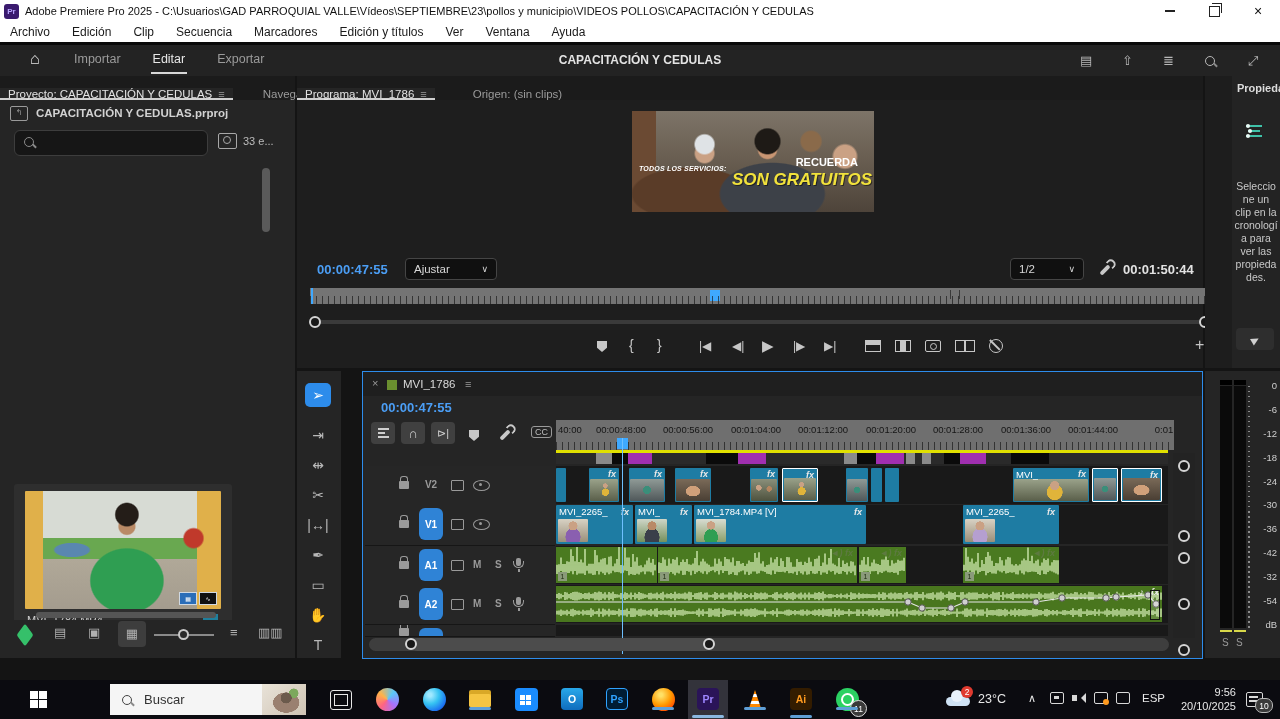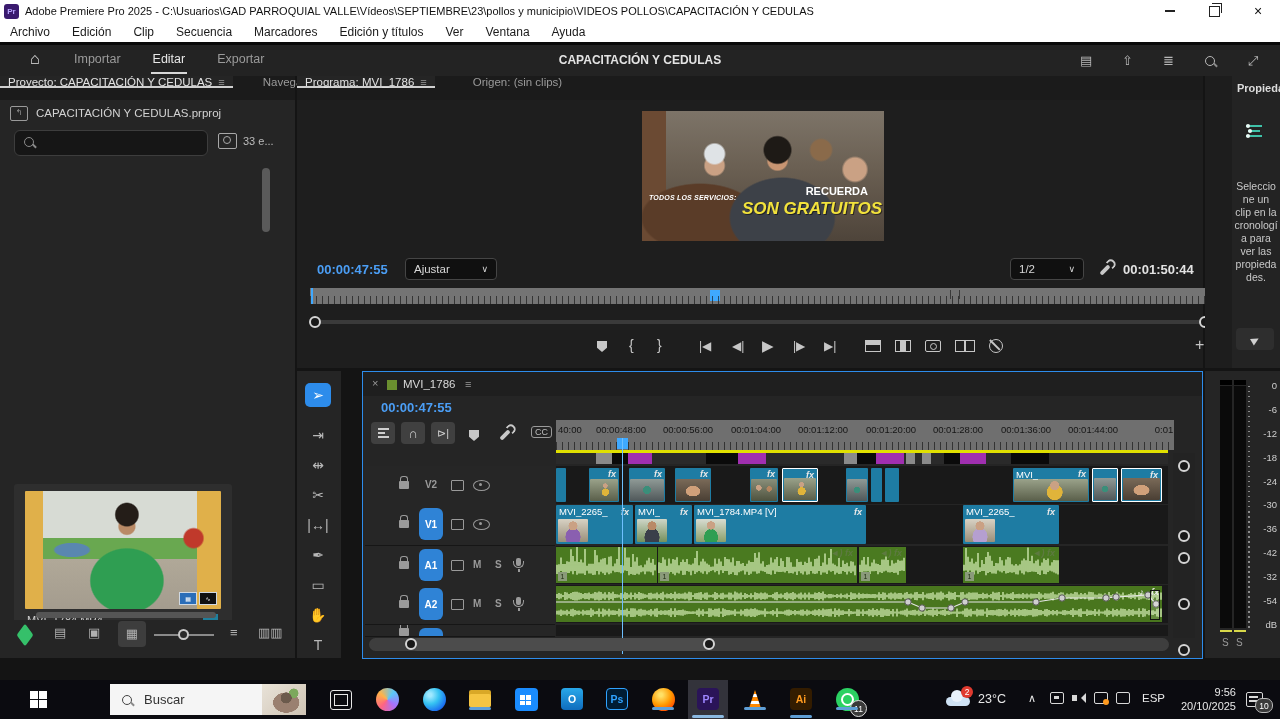--- a/index.html
+++ b/index.html
@@ -16,21 +16,21 @@
   .menubar{position:absolute;left:0;top:22px;width:1280px;height:20px;background:#ffffff;display:flex;align-items:center;padding-left:10px;box-sizing:border-box}
   .menu-item{font-size:12px;color:#1a1a1a;margin-right:22px;white-space:nowrap}
   .blackline{position:absolute;left:0;top:42px;width:1280px;height:3px;background:#0a0a0a}
   
   .appheader{position:absolute;left:0;top:45px;width:1280px;height:31px;background:#232323}
   .ws-tab{font-size:12.5px;color:#9b9b9b;margin-right:28px;padding:6px 2px;display:inline-block}
   .ws-tab.active{color:#e8e8e8;border-bottom:2px solid #d8d8d8}
   .hicon{color:#b8b8b8;font-size:13px}
   
   .panel{position:absolute;background:#252525}
-  .tabbar{position:absolute;left:0;top:0;right:0;height:24px;background:#1b1b1b;display:flex;align-items:flex-start}
+  .tabbar{position:absolute;left:0;top:0;right:0;height:24px;background:#1b1b1b;display:flex;align-items:flex-end}
   .ptab{font-size:11.5px;color:#9a9a9a;display:flex;align-items:center;padding:0 8px;white-space:nowrap}
   .ptab.active{background:#252525;color:#e2e2e2;box-shadow:inset 0 -2px 0 #cfcfcf}
   .hamb{color:#9a9a9a;font-size:11px;margin-left:6px}
   
   .search-box{position:absolute;background:#161616;border:1px solid #3d3d3d;border-radius:6px}
   .mag{position:relative;width:8px;height:8px;border:1.5px solid #8a8a8a;border-radius:50%}
   .mag:after{content:"";position:absolute;left:7px;top:7px;width:5px;height:1.5px;background:#8a8a8a;transform:rotate(45deg)}
   .clip-card{position:absolute;left:14px;width:218px;height:158px;background:#2e2e2e;border-radius:3px}
   .pthumb{position:absolute;left:11px;top:7px;width:196px;height:118px;border-radius:1px}
   .pt0{background:
@@ -183,21 +183,21 @@
       <div class="ptab active">
           <span>Proyecto: CAPACITACIÓN Y CEDULAS</span>
           <span class="hamb">≡</span>
         </div>
       <div class="ptab" style="margin-left:22px">
           <span>Navegador</span>
         </div>
       <div class="ptab" style="margin-left:auto">»</div>
     </div>
     <div class="abs" style="left:10px;top:30px;width:16px;height:13px;border:1.5px solid #9a9a9a;border-radius:2px;color:#9a9a9a;font-size:8px;text-align:center;line-height:12px">↰</div>
-    <div class="abs" style="left:36px;top:31px;font-size:11.5px;font-weight:normal;color:#d2d2d2">CAPACITACIÓN Y CEDULAS.prproj</div>
+    <div class="abs" style="left:36px;top:31px;font-size:11.5px;font-weight:bold;color:#d2d2d2">CAPACITACIÓN Y CEDULAS.prproj</div>
     <div class="search-box" style="left:14px;top:54px;width:192px;height:24px">
       <span class="mag" style="position:absolute;left:9px;top:6px"></span>
     </div>
     <div class="abs" style="left:218px;top:57px;width:17px;height:14px;border:1.5px solid #a8a8a8;border-radius:2px">
         <div style="position:absolute;left:4px;top:2px;width:6px;height:6px;border:1.5px solid #a8a8a8;border-radius:50%"></div>
       </div>
     <div class="abs" style="left:243px;top:59px;font-size:11px;color:#bbb">33 e...</div>
     <div class="abs" id="projClips" style="left:0;top:84px;width:295px;height:460px;overflow:hidden">
         <div class="clip-card" style="top: 324px;">
           <div class="pthumb pt2">
@@ -228,21 +228,21 @@
     <div class="tabbar">
       <div class="ptab active">
           <span>Programa: MVI_1786</span>
           <span class="hamb">≡</span>
         </div>
       <div class="ptab" style="margin-left:30px">
           <span>Origen: (sin clips)</span>
         </div>
     </div>
 
-    <div class="abs crowd" style="left:345px;top:35px;width:242px;height:130px">
+    <div class="abs crowd" style="left:335px;top:35px;width:242px;height:101px">
       <span class="ovl-kicker">TODOS LOS SERVICIOS:</span>
       <span class="ovl-l1">RECUERDA</span>
       <span class="ovl-l2">SON GRATUITOS</span>
     </div>
 
     <span class="abs tc-blue" style="left:20px;top:186px">00:00:47:55</span>
     <div class="dropdown" style="left:108px;top:182px;width:92px">
         <span>Ajustar</span>
         <span style="font-size:9px">∨</span>
       </div>

